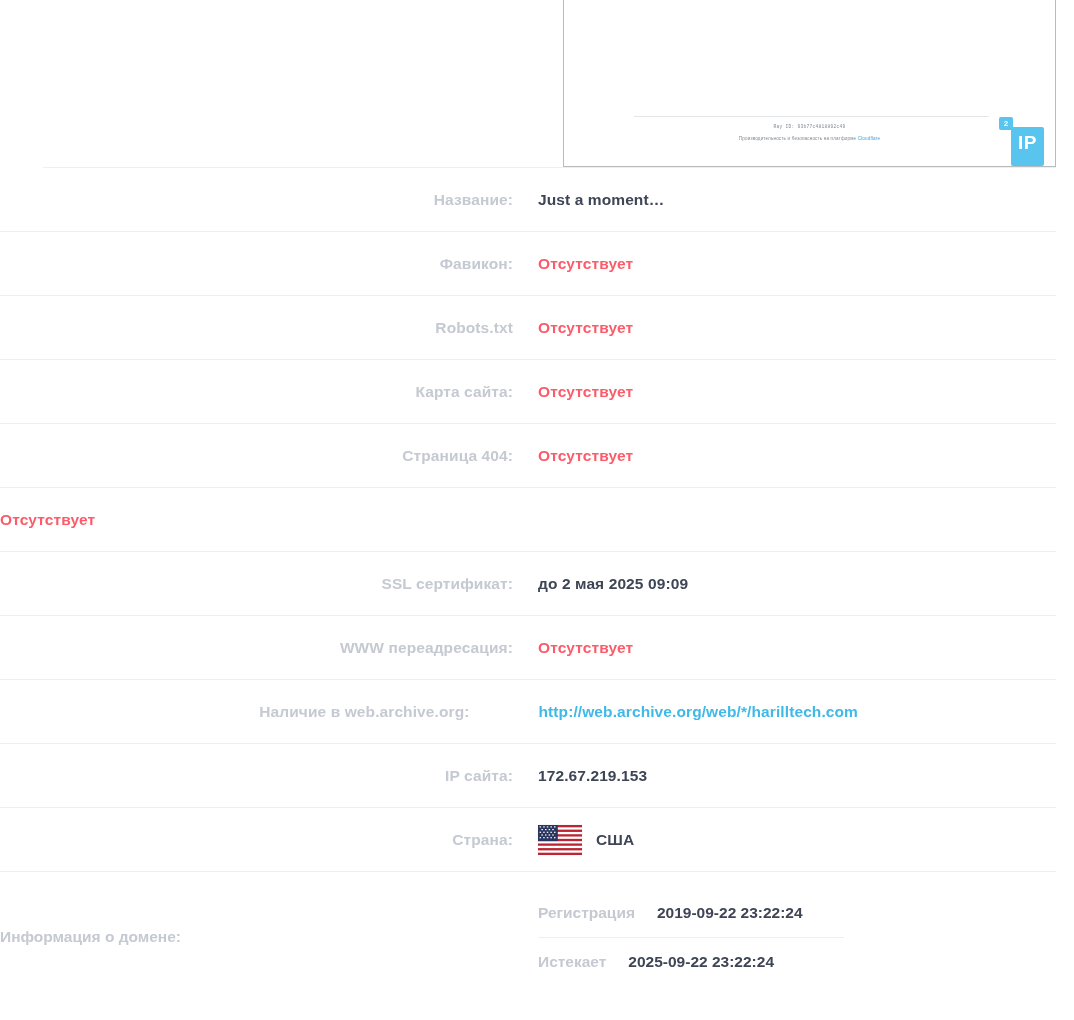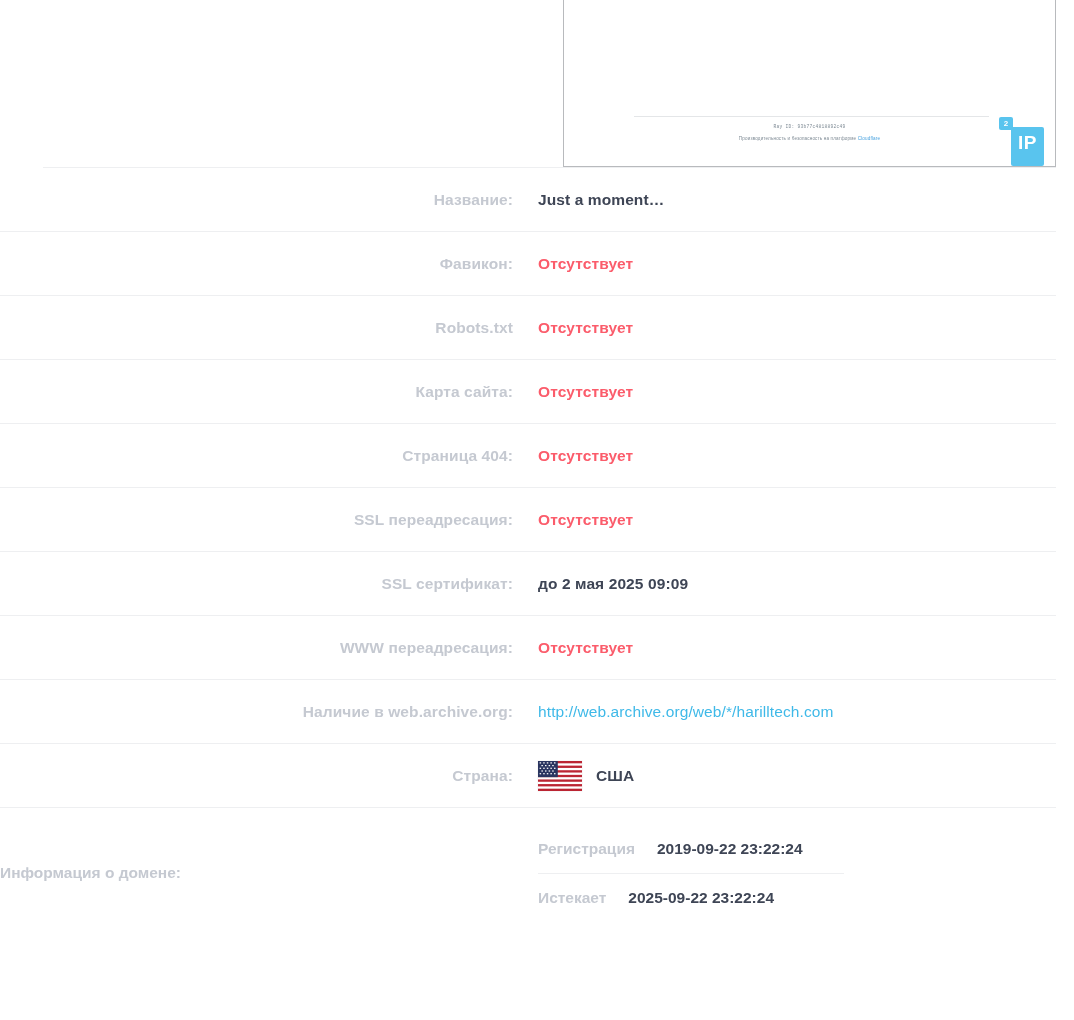--- a/index.html
+++ b/index.html
@@ -166,21 +166,22 @@
     color: #3e4555;
     letter-spacing: 0.1px;
     display: flex;
     align-items: center;
     white-space: nowrap;
   }
   .value.missing { color: #fb5c6b; }
   .value a {
     color: #3fb9e8;
     text-decoration: none;
-    font-weight: normal;
+    font-weight: bold;
+    margin-left: 44px;
   }
 
   
   .flag {
     width: 44px;
     height: 30px;
     margin-right: 14px;
     flex: 0 0 auto;
     display: block;
     box-shadow: 0 0 0 0.5px rgba(0,0,0,0.06);
@@ -284,21 +285,20 @@
     </div>
 
     <div class="row">
       <div class="sep"></div>
       <div class="label">Страница 404:</div>
       <div class="value missing">Отсутствует</div>
     </div>
 
     <div class="row">
       <div class="sep"></div>
-      <div class="label">SSL переадресация:</div>
       <div class="value missing">Отсутствует</div>
     </div>
 
     <div class="row">
       <div class="sep"></div>
       <div class="label">SSL сертификат:</div>
       <div class="value">до 2 мая 2025 09:09</div>
     </div>
 
     <div class="row">
@@ -308,20 +308,25 @@
     </div>
 
     <div class="row">
       <div class="sep"></div>
       <div class="label">Наличие в web.archive.org:</div>
       <div class="value">
         <a href="#">http://web.archive.org/web/*/harilltech.com</a>
       </div>
     </div>
 
+    <div class="row">
+      <div class="sep"></div>
+      <div class="label">IP сайта:</div>
+      <div class="value">172.67.219.153</div>
+    </div>
 
     <div class="row">
       <div class="sep"></div>
       <div class="label">Страна:</div>
       <div class="value">
         <svg class="flag" viewBox="0 0 44 30">
           <rect width="44" height="30" fill="#ffffff"></rect>
           <g fill="#bb2533">
             <rect y="0" width="44" height="2.31"></rect>
             <rect y="4.62" width="44" height="2.31"></rect>

